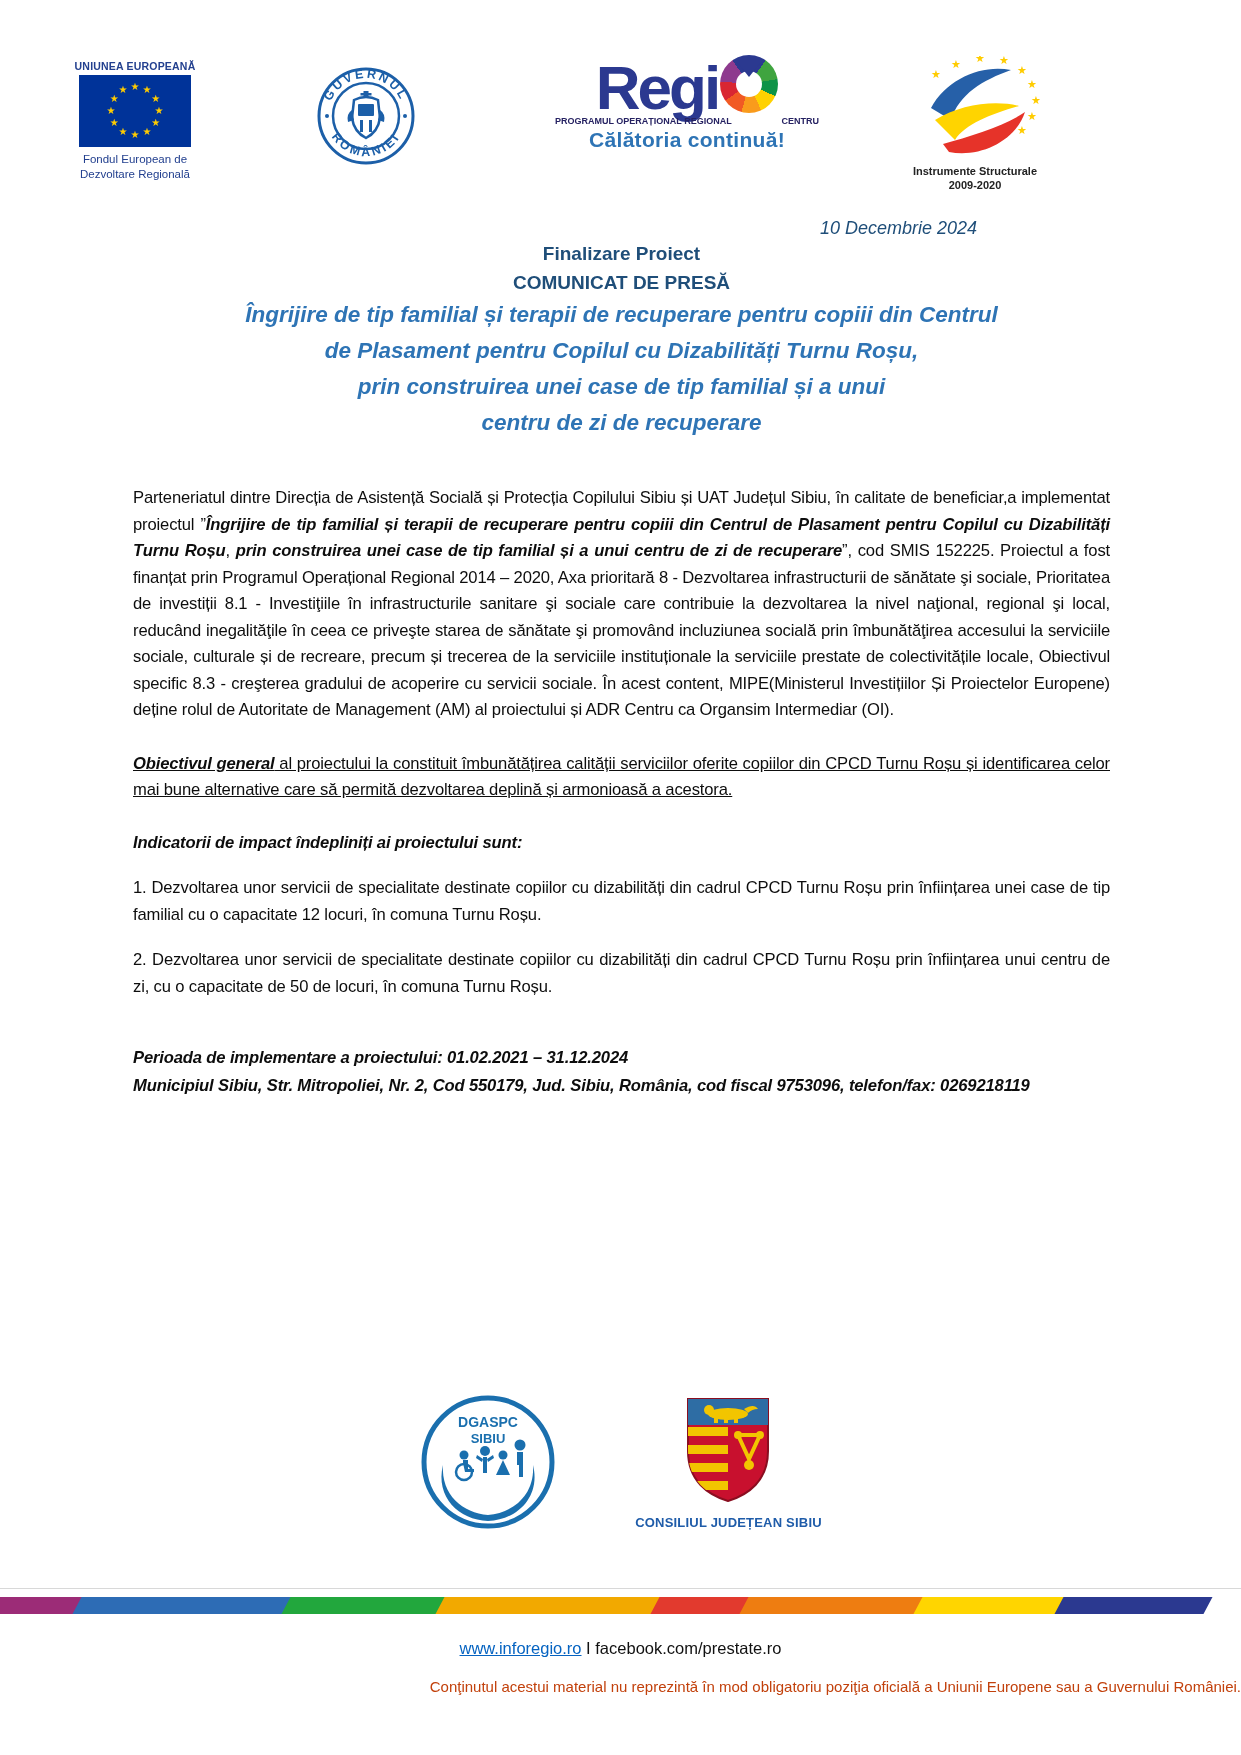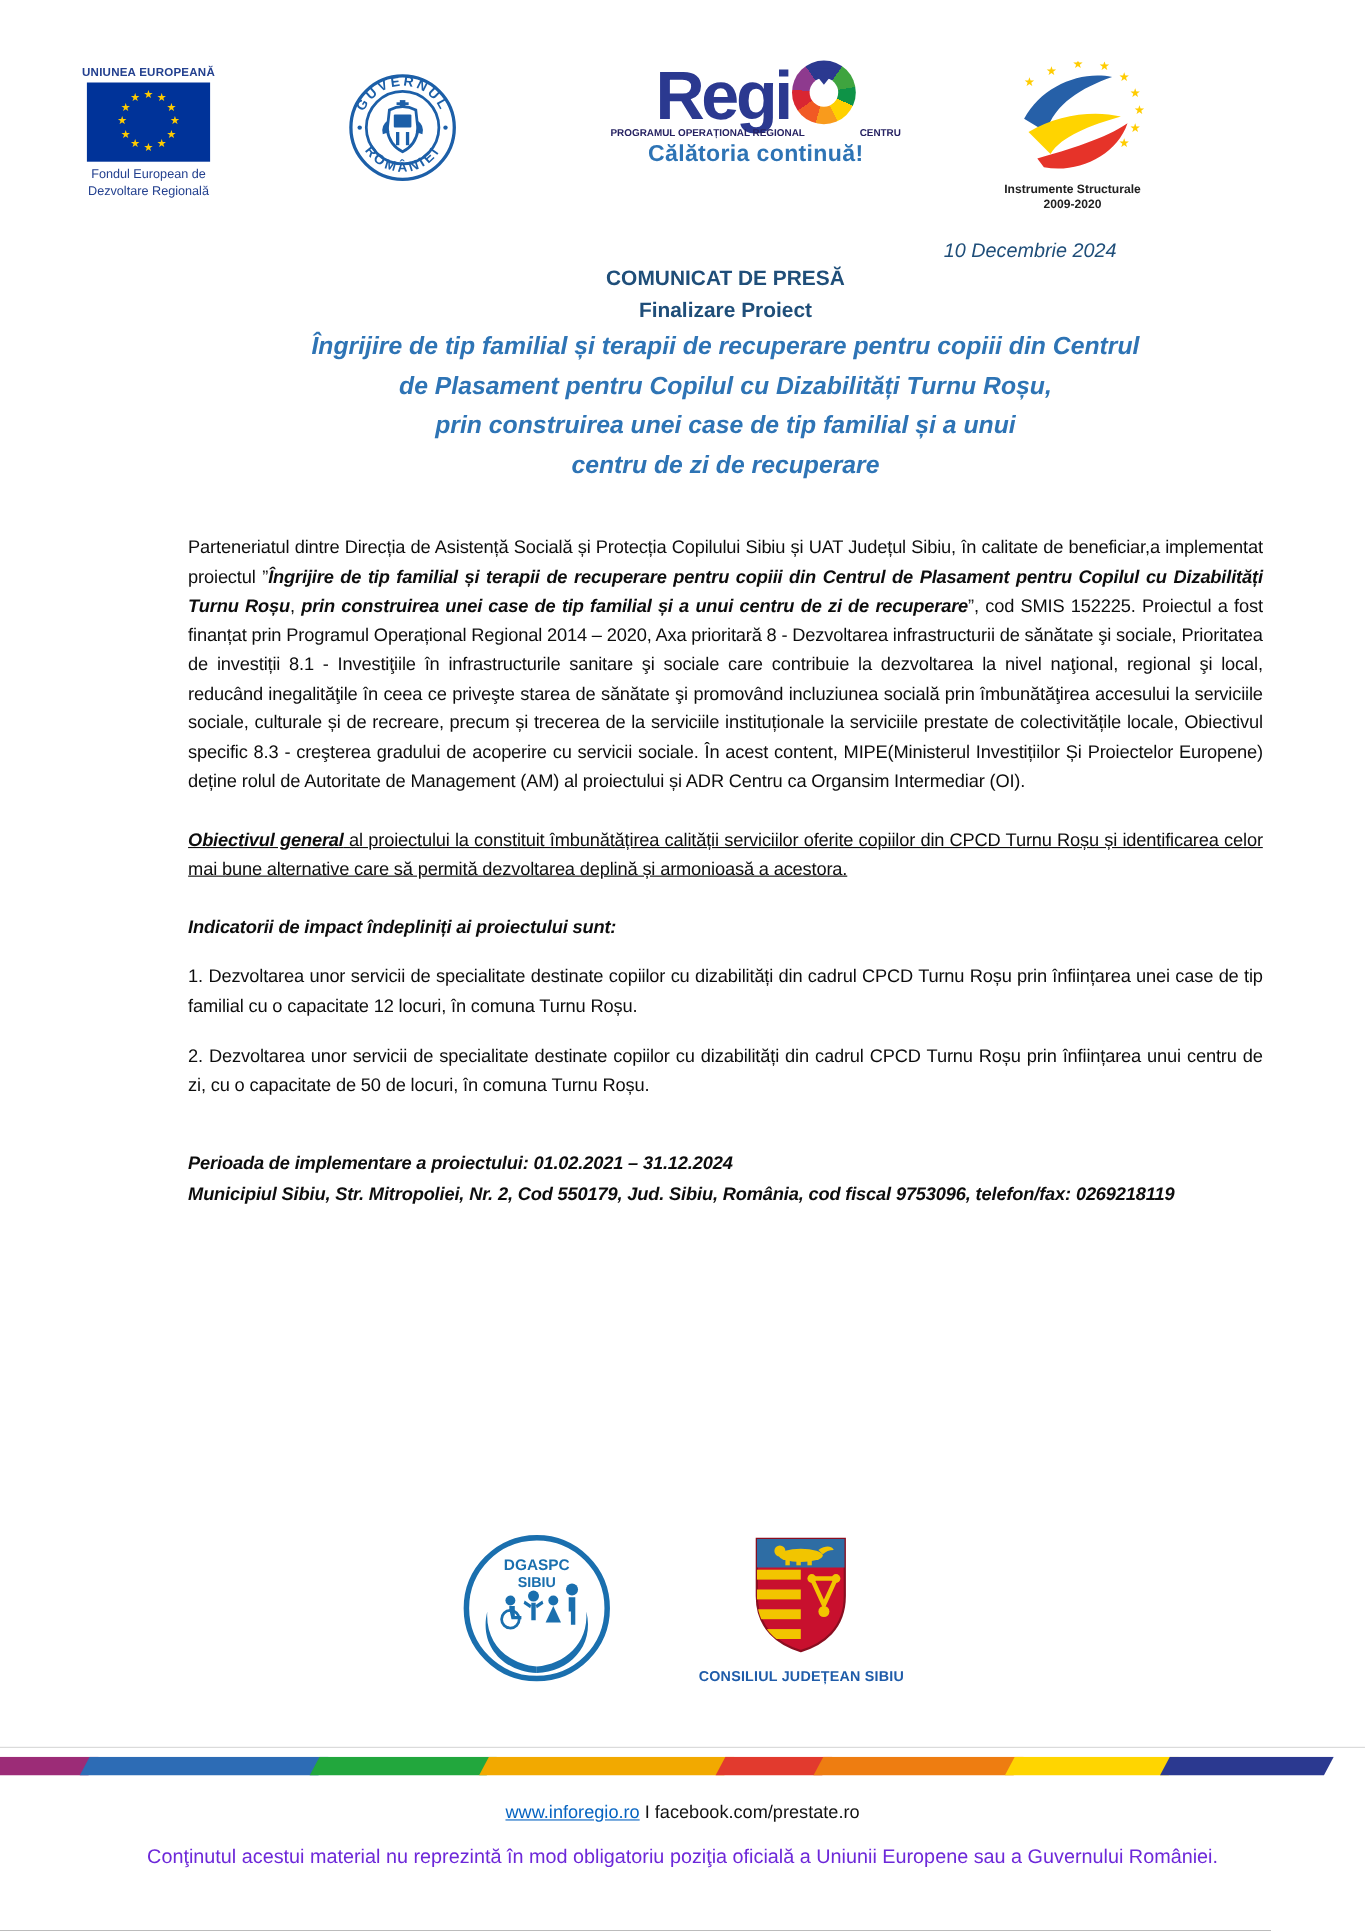--- a/index.html
+++ b/index.html
@@ -22,21 +22,21 @@
     background:conic-gradient(#2b3990 0 35deg,#3fa43f 35deg 80deg,#0e9347 80deg 115deg,#ffd100 115deg 155deg,#f99b1c 155deg 195deg,#f15a24 195deg 235deg,#d92632 235deg 275deg,#8e3a8e 275deg 325deg,#2b3990 325deg 360deg);}
   .regio-wheel .hole{position:absolute;left:50%;top:50%;width:26px;height:26px;background:#fff;border-radius:50%;transform:translate(-50%,-50%);}
   .regio-wheel .pin{position:absolute;left:50%;top:7px;transform:translateX(-50%);width:0;height:0;
     border-left:12px solid transparent;border-right:12px solid transparent;border-top:15px solid #2b3990;}
   .regio-sub{display:flex;justify-content:space-between;font-size:9px;font-weight:800;color:#262262;margin-top:-2px;padding:0 2px;}
   .regio-tag{font-size:21px;font-weight:bold;color:#2e74b5;margin-top:2px;letter-spacing:.3px;}
   #instr-block{left:905px;top:56px;width:140px;}
   #instr-block .instr-caption{font-size:11px;font-weight:bold;color:#222;line-height:14px;margin-top:2px;}
   .star-glyph{fill:#ffcc00;font-size:11px;}
   
-  #content{position:absolute;left:133px;top:218px;width:977px;margin-left:38px;}
+  #content{position:absolute;left:133px;top:218px;width:977px;}
   .date-line{text-align:right;padding-right:133px;font-size:18px;font-style:italic;color:#1f4e79;}
   .h-line{text-align:center;font-weight:bold;color:#1f4e79;font-size:19px;line-height:29px;}
   .title-line{text-align:center;font-weight:bold;font-style:italic;color:#2e74b5;font-size:22.5px;line-height:36px;}
   .body-text{font-size:16.6px;line-height:26.5px;letter-spacing:-.15px;color:#0d0d0d;}
   .just{text-align:justify;}
   .bi{font-weight:bold;font-style:italic;}
   #para1{margin-top:44px;}
   #para2{margin-top:27px;text-decoration:underline;}
   #indicators-heading{margin-top:26px;}
   .indicator{margin-top:19px;}
@@ -46,21 +46,21 @@
   #footer-logos{position:absolute;top:1393px;left:0;width:100%;display:flex;justify-content:center;align-items:flex-start;gap:78px;}
   #cjs-col{text-align:center;}
   #cjs-label{font-size:13px;font-weight:bold;color:#1f5ca9;margin-top:6px;letter-spacing:.2px;}
   #invest-line{position:absolute;top:1553px;left:0;width:100%;text-align:center;font-size:15px;font-style:italic;color:#1a1a1a;}
   #hairline{position:absolute;top:1588px;left:0;width:100%;border-top:1px solid #d8d8d8;}
   #stripe{position:absolute;top:1597px;left:0;width:100%;height:17px;display:flex;overflow:hidden;}
   #stripe .seg{height:100%;transform:skewX(-28deg);margin-left:-8px;}
   #stripe .seg:first-child{margin-left:-14px;}
   #links-line{position:absolute;top:1639px;left:0;width:100%;text-align:center;font-size:16.5px;color:#111;}
   #links-line a{color:#0563c1;text-decoration:underline;cursor:pointer;}
-  #disclaimer{position:absolute;top:1678px;left:0;width:100%;text-align:center;font-size:18px;color:#6d28d9;}
+  #disclaimer{position:absolute;top:1678px;left:0;width:100%;text-align:right;font-size:15px;color:#c2410c;}
 </style>
 </head>
 <body>
 
 <div id="page">
 
   <div id="eu-block" class="logo-block">
     <div class="eu-top">UNIUNEA EUROPEANĂ</div>
     <div id="eu-flag">
         <span class="star" style="left: 51px; top: 7px;">★</span>
@@ -144,22 +144,22 @@
       </g>
     </svg>
     <div class="instr-caption">
       <div>Instrumente Structurale</div>
       <div>2009-2020</div>
     </div>
   </div>
 
   <div id="content">
     <div class="date-line">10 Decembrie 2024</div>
+    <div class="h-line">Finalizare Proiect</div>
     <div class="h-line">COMUNICAT DE PRESĂ</div>
-    <div class="h-line">Finalizare Proiect</div>
 
     <div class="title-line">Îngrijire de tip familial și terapii de recuperare pentru copiii din Centrul</div>
     <div class="title-line">de Plasament pentru Copilul cu Dizabilități Turnu Roșu,</div>
     <div class="title-line">prin construirea unei case de tip familial și a unui</div>
     <div class="title-line">centru de zi de recuperare</div>
 
     <p id="para1" class="body-text just"><span>Parteneriatul dintre Direcția de Asistență Socială și Protecția Copilului Sibiu și UAT Județul Sibiu, în calitate de beneficiar,a implementat proiectul ”</span><span class="bi">Îngrijire de tip familial și terapii de recuperare pentru copiii din Centrul de Plasament pentru Copilul cu Dizabilități Turnu Roșu</span><span>, </span><span class="bi">prin construirea unei case de tip familial și a unui centru de zi de recuperare</span><span>”, cod SMIS 152225. Proiectul a fost finanțat prin Programul Operațional Regional 2014 – 2020, Axa prioritară 8 - Dezvoltarea infrastructurii de sănătate şi sociale, Prioritatea de investiții 8.1 - Investiţiile în infrastructurile sanitare şi sociale care contribuie la dezvoltarea la nivel naţional, regional şi local, reducând inegalităţile în ceea ce priveşte starea de sănătate şi promovând incluziunea socială prin îmbunătăţirea accesului la serviciile sociale, culturale și de recreare, precum și trecerea de la serviciile instituționale la serviciile prestate de colectivitățile locale, Obiectivul specific 8.3 - creşterea gradului de acoperire cu servicii sociale. În acest content, MIPE(Ministerul Investițiilor Și Proiectelor Europene) deține rolul de Autoritate de Management (AM) al proiectului și ADR Centru ca Organsim Intermediar (OI).</span></p>
 
     <p id="para2" class="body-text just"><span class="bi">Obiectivul general</span><span> al proiectului la constituit îmbunătățirea calității serviciilor oferite copiilor din CPCD Turnu Roșu și identificarea celor mai bune alternative care să permită dezvoltarea deplină și armonioasă a acestora.</span></p>
 

